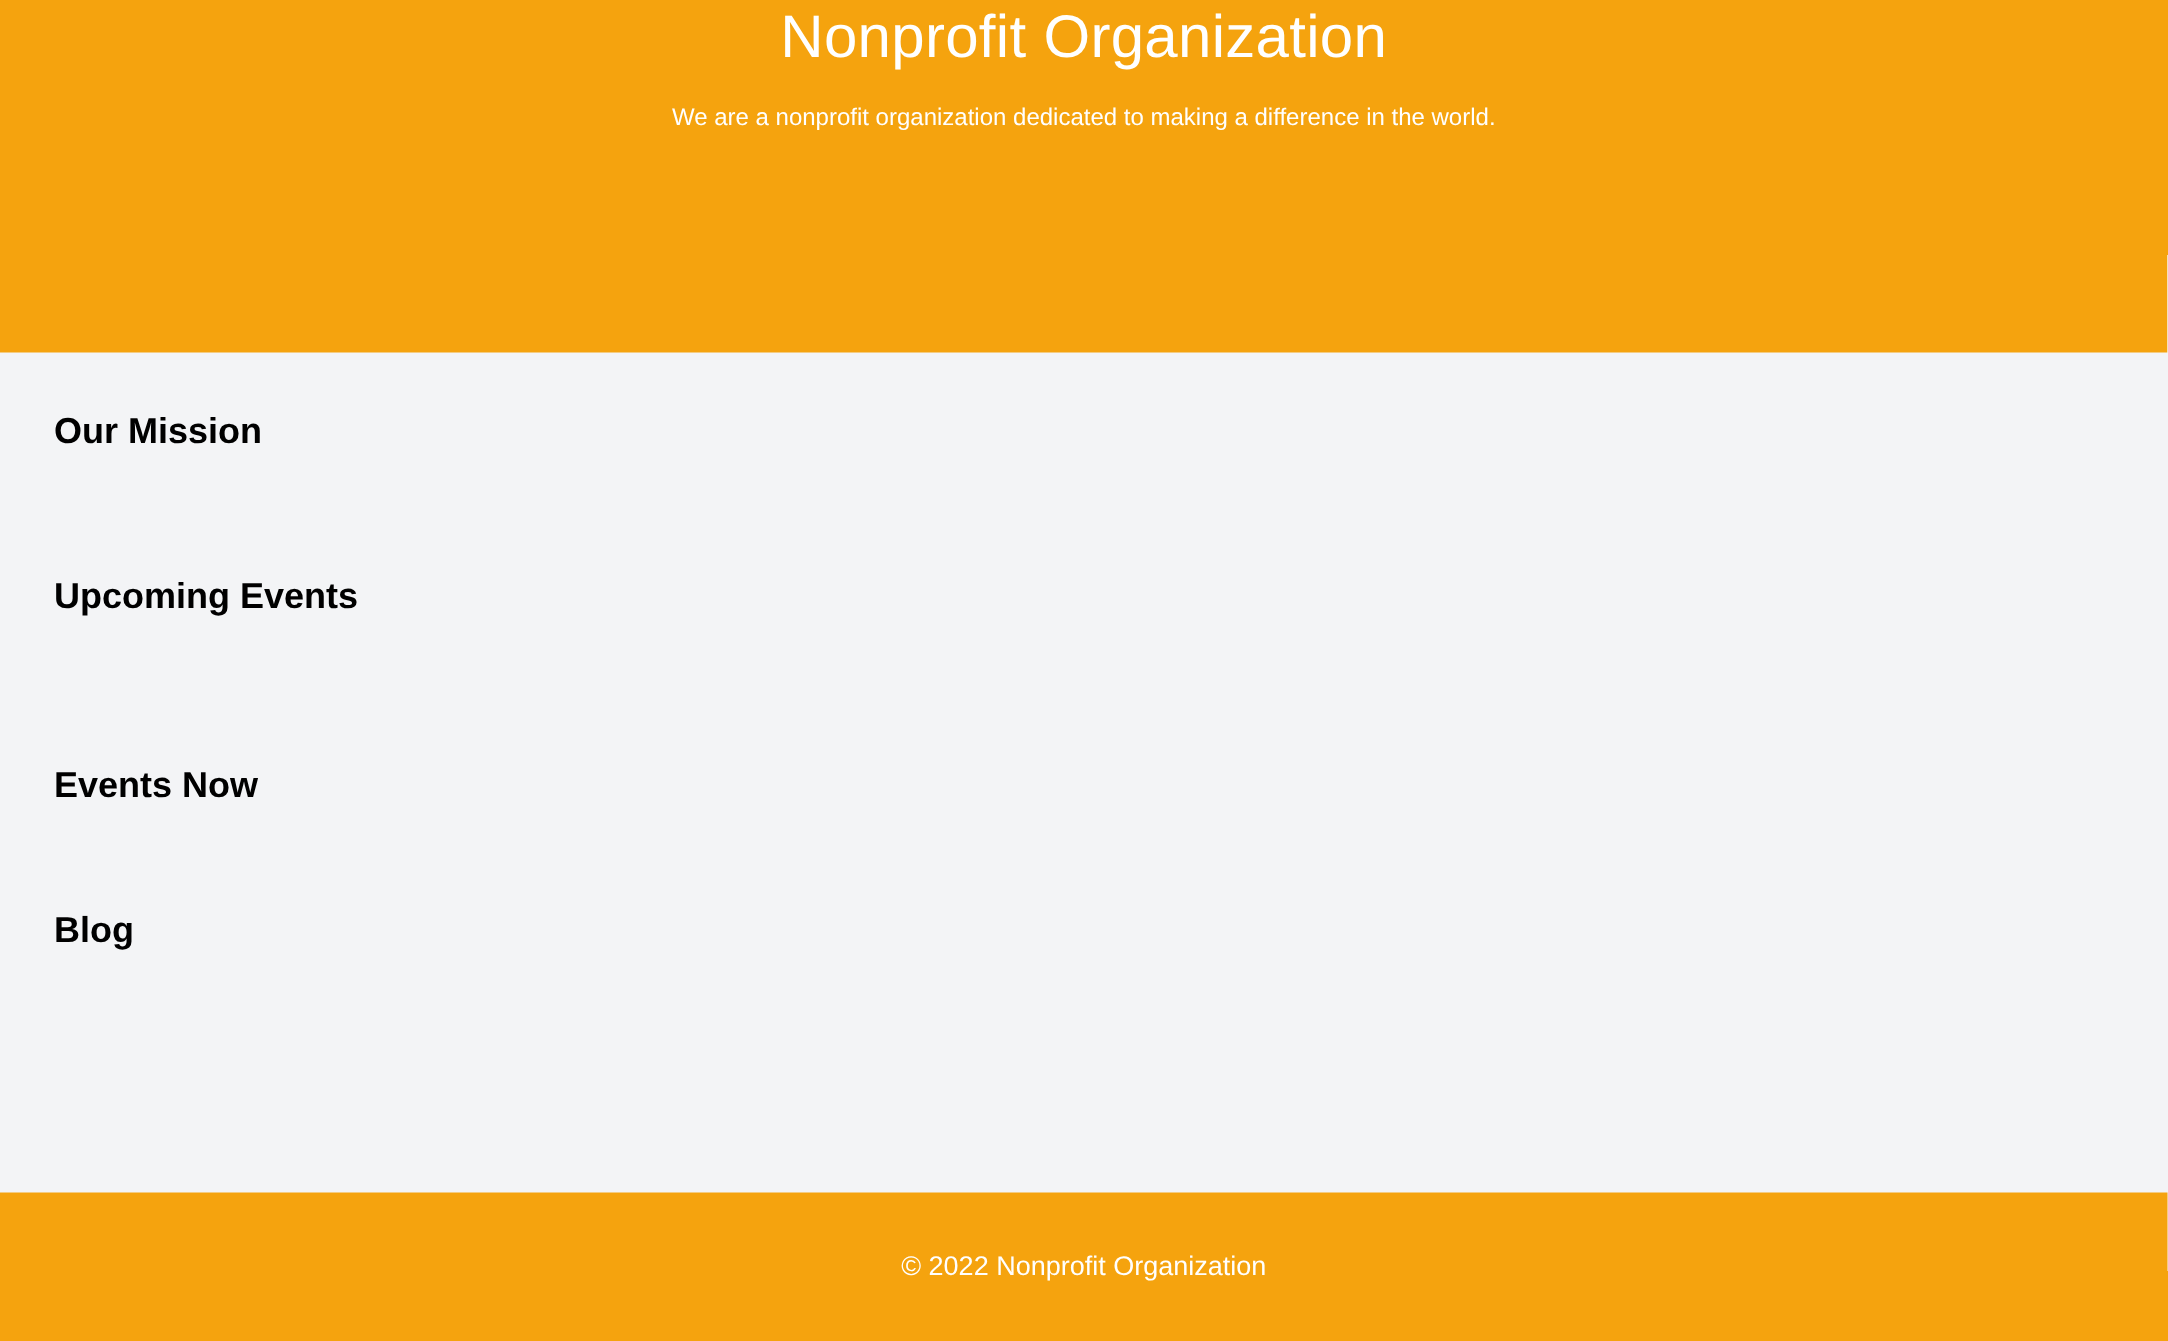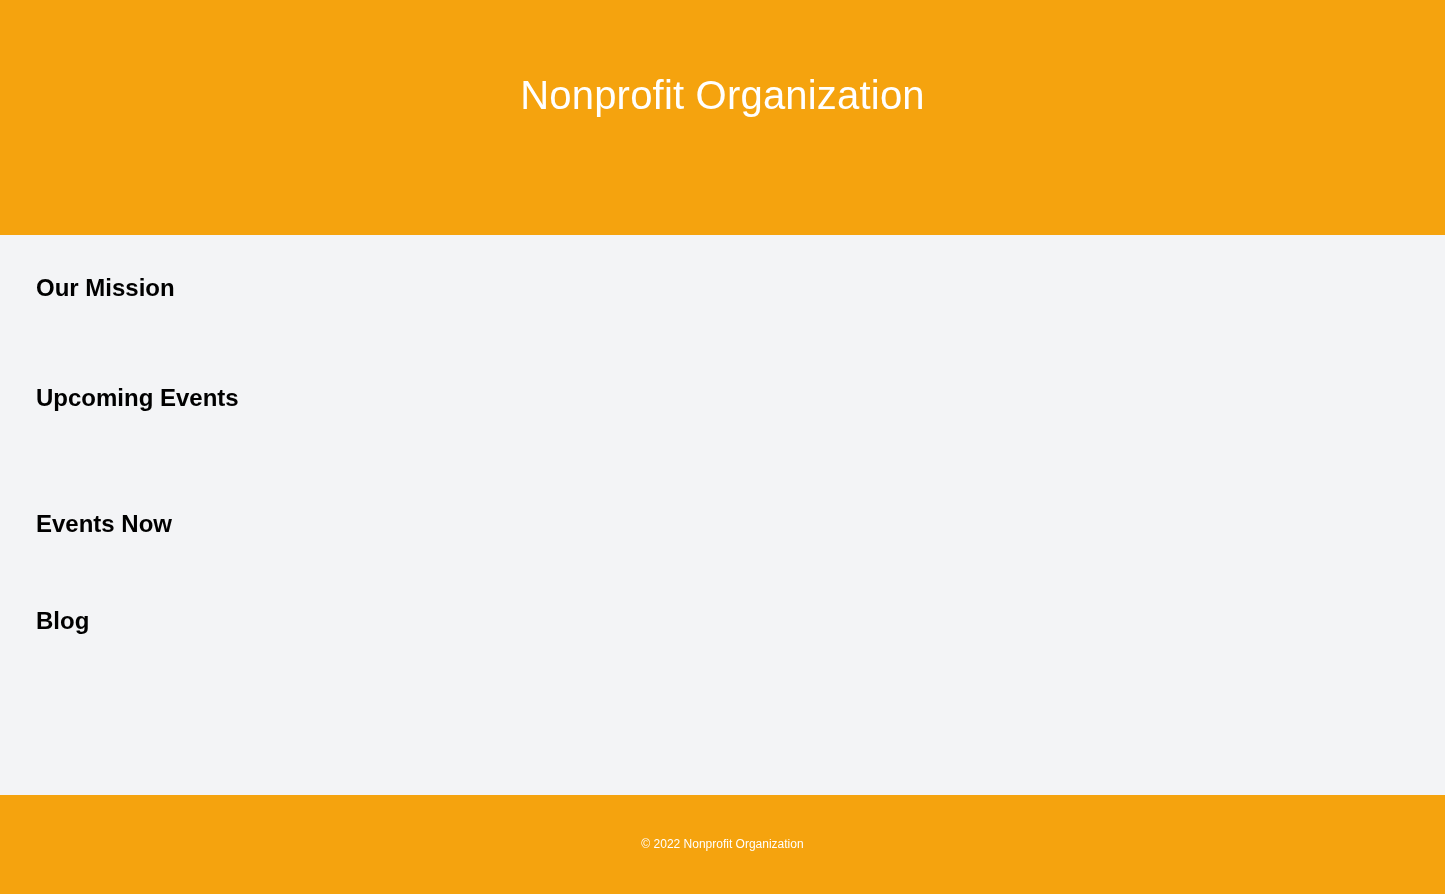--- a/index.html
+++ b/index.html
@@ -8,21 +8,20 @@
     background: #f3f4f6;
     font-family: "Liberation Sans", "DejaVu Sans", sans-serif;
     color: #000;
     overflow: hidden;
   }
   .site-header {
     background: #f5a30e;
     height: 235px;
     text-align: center;
     color: #fff;
-    padding-top: 70px;
   }
   .site-title {
     font-size: 40px;
     font-weight: 400;
     line-height: 50px;
     letter-spacing: 0.2px;
   }
   .site-tagline {
     font-size: 16px;
     line-height: 24px;
@@ -44,30 +43,31 @@
   .events { margin-top: 78px; }
   .donate { margin-top: 94px; }
   .blog { margin-top: 65px; }
   .site-footer {
     position: absolute;
     left: 0; top: 795px;
     width: 1445px; height: 99px;
     background: #f5a30e;
     color: #fff;
     text-align: center;
-    font-size: 12px;
+    font-size: 18px;
     line-height: 24px;
     padding-top: 37px;
   }
 </style>
 </head>
 <body>
 
 <header class="site-header">
   <h1 class="site-title">Nonprofit Organization</h1>
+  <p class="site-tagline">We are a nonprofit organization dedicated to making a difference in the world.</p>
 </header>
 
 <main>
   <section class="mission">
     <h2>Our Mission</h2>
   </section>
 
   <section class="events">
     <h2>Upcoming Events</h2>
   </section>

